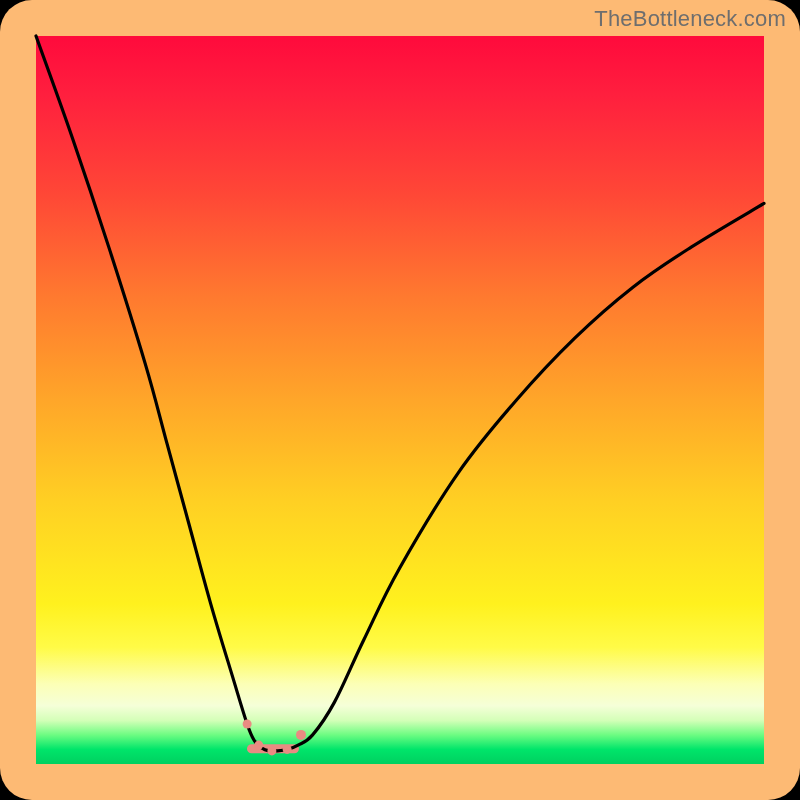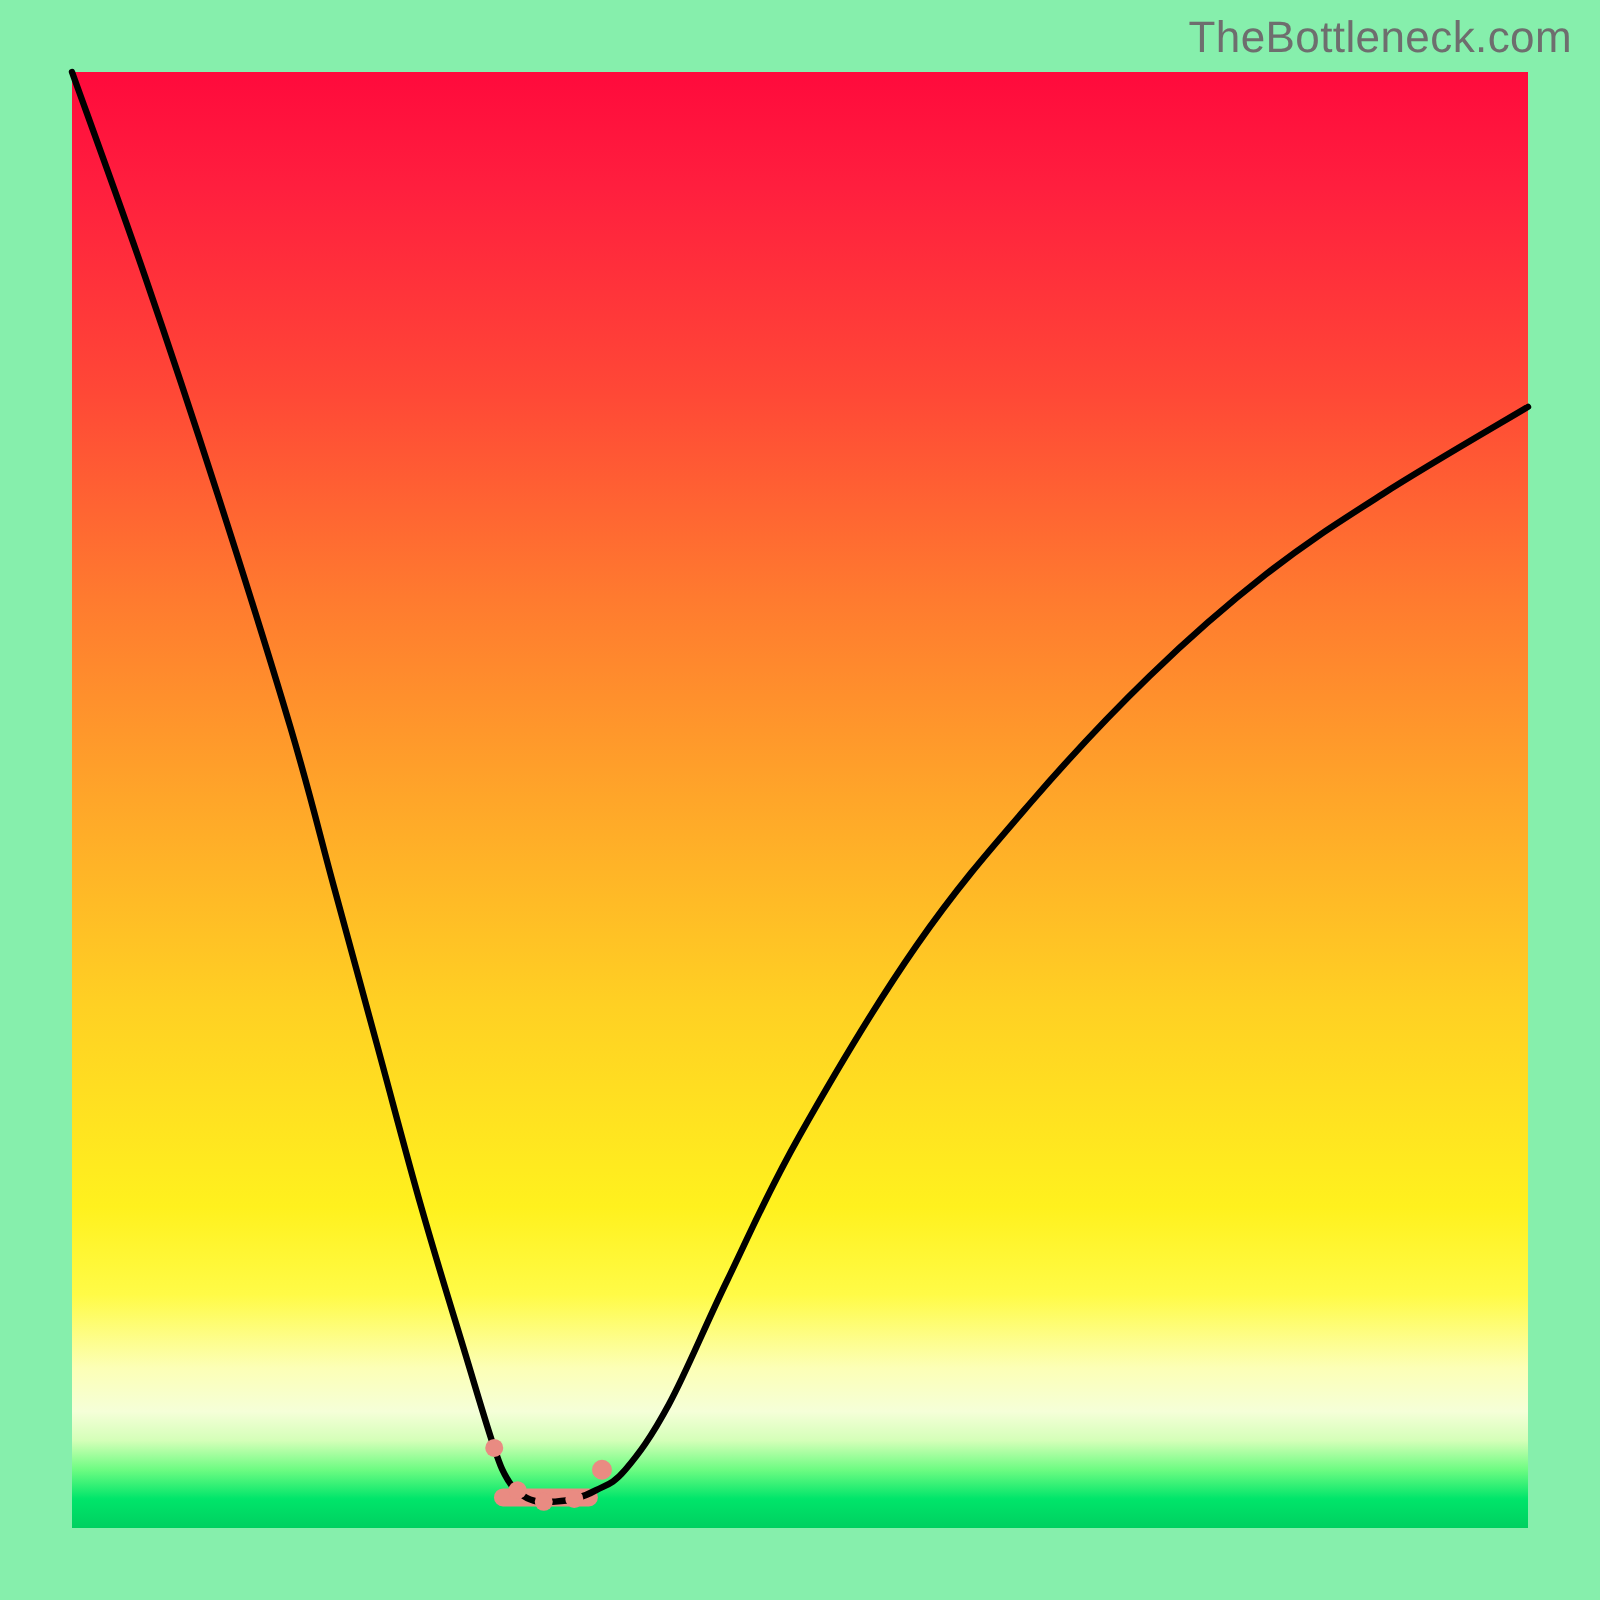--- a/index.html
+++ b/index.html
@@ -10,21 +10,22 @@
     background: #000;
     overflow: hidden;
     font-family: Arial, Helvetica, sans-serif;
   }
   .frame {
     position: absolute;
     top: 0;
     left: 0;
     width: 800px;
     height: 800px;
-    background: #86efac;
+    background: #fdba74;
+    border-radius: 32px;
   }
   .plot-area {
     position: absolute;
     top: 36px;
     left: 36px;
     width: 728px;
     height: 728px;
     
     background: linear-gradient(
       to bottom,

